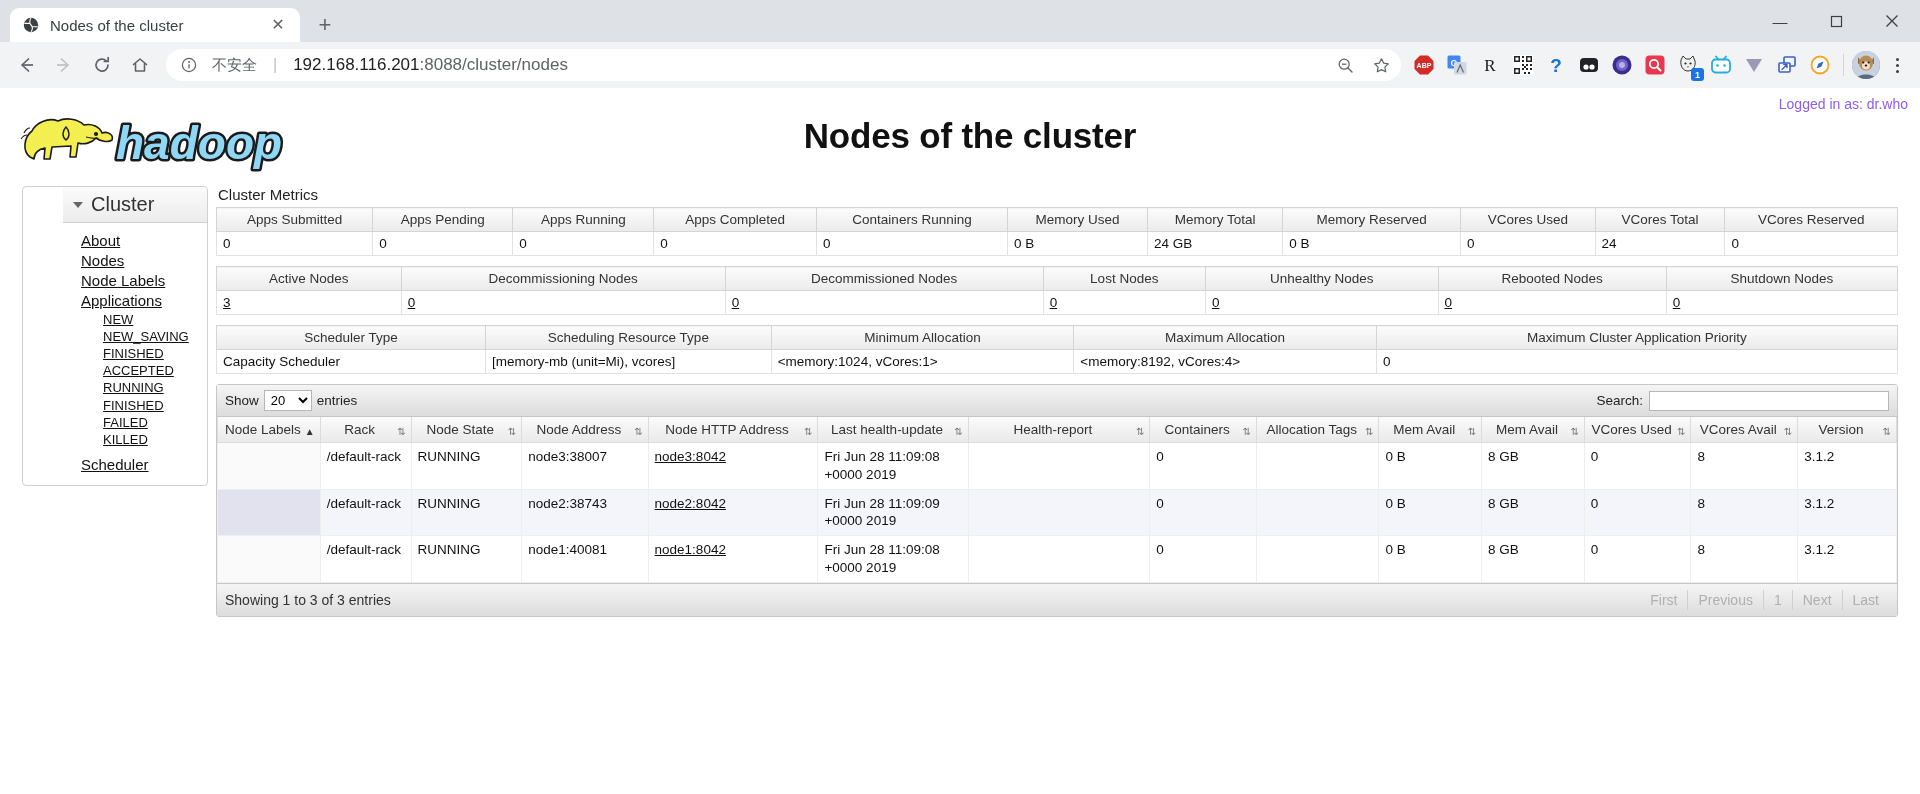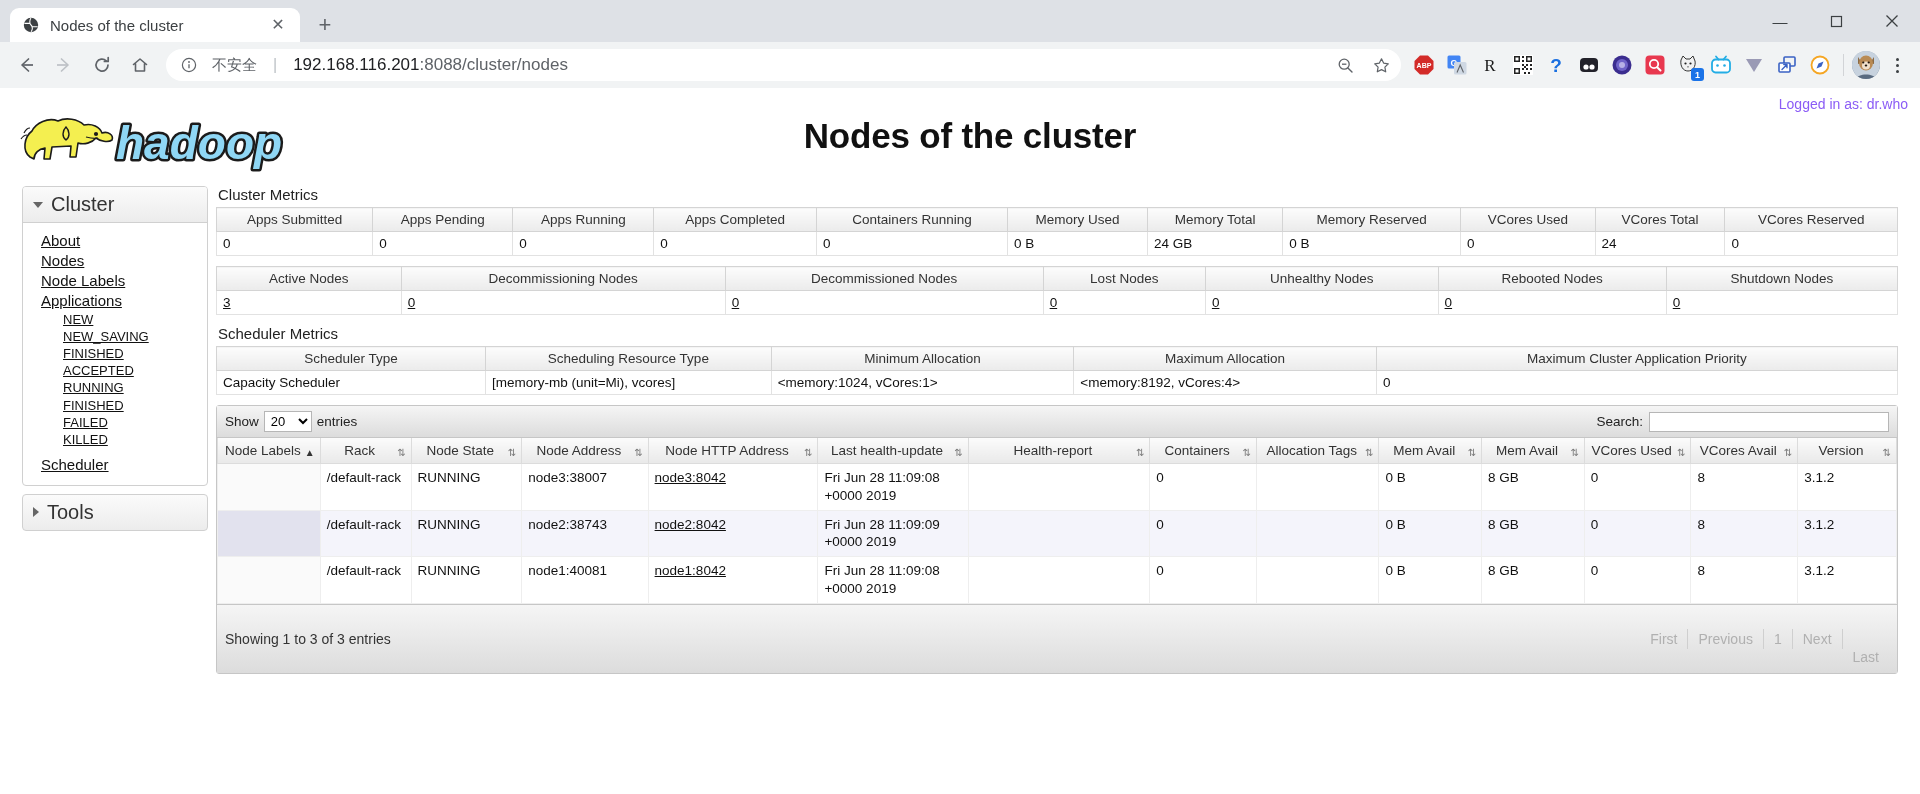--- a/index.html
+++ b/index.html
@@ -131,21 +131,21 @@
     letter-spacing: -.2px; padding-right: 340px; padding-top: 18px;
     font-family: "Liberation Sans", sans-serif;
   }
 
   .body-row { display: flex; align-items: flex-start; padding: 0 0 0 0; }
 
   
   .sidebar { width: 208px; flex: 0 0 208px; padding: 12px 0 0 22px; }
   .nav-panel {
     border: 1px solid #d0d0d0; border-radius: 4px;
-    background: #fff; overflow: hidden; margin-bottom: 8px;
+    background: #fff; overflow: hidden; margin-bottom: 8px; padding-left: 40px;
   }
   .nav-head {
     background: linear-gradient(#fbfbfb,#ececec);
     border-bottom: 1px solid #d0d0d0;
     padding: 6px 10px; font-size: 20px; color: #333;
     display: flex; align-items: center; gap: 8px; cursor: pointer;
   }
   .caret-d { width:0;height:0;border-left:5px solid transparent;border-right:5px solid transparent;border-top:6px solid #666; }
   .caret-r { width:0;height:0;border-top:5px solid transparent;border-bottom:5px solid transparent;border-left:6px solid #666; }
   .nav-list { padding: 8px 0 10px 18px; }
@@ -230,21 +230,21 @@
     background: linear-gradient(#f5f5f5,#dcdcdc);
     border-top: 1px solid #c6c6c6;
     display: flex; align-items: center; justify-content: space-between;
     padding: 6px 8px; font-size: 14px; color: #333;
   }
   .pager { display: flex; align-items: center; }
   .pg {
     padding: 2px 10px; color: #b0b0b0; cursor: pointer;
     border-right: 1px solid #cfcfcf; font-size: 14px;
   }
-  .pg:last-child { border-right: none; margin-top: 36px; }
+  .pg:last-child { border-right: none; }
   .pg.current { color: #b0b0b0; }
 </style>
 </head>
 <body>
 
 <div class="browser">
 
   <div class="tabstrip">
     <div class="tab">
       <span class="tab-favicon">
@@ -498,24 +498,20 @@
               <a href="#">FINISHED</a>
               <a href="#">ACCEPTED</a>
               <a href="#">RUNNING</a>
               <a href="#">FINISHED</a>
               <a href="#">FAILED</a>
               <a href="#">KILLED</a>
             </div>
             <div class="nav-gap"></div>
             <a href="#">Scheduler</a>
           </div>
-        </div>
-        <div class="tools-panel">
-          <span class="caret-r"></span>
-          <span>Tools</span>
         </div>
       </div>
 
       <div class="main">
 
         <div class="sec-title">Cluster Metrics</div>
         <table class="metrics">
           <thead>
             <tr>
               <th>Apps Submitted</th>
@@ -566,21 +562,20 @@
               <td><a href="#">0</a></td>
               <td><a href="#">0</a></td>
               <td><a href="#">0</a></td>
               <td><a href="#">0</a></td>
               <td><a href="#">0</a></td>
               <td><a href="#">0</a></td>
             </tr>
           </tbody>
         </table>
 
-        <div class="sec-title">Scheduler Metrics</div>
         <table class="metrics">
           <thead>
             <tr>
               <th style="width:16%">Scheduler Type</th>
               <th style="width:17%">Scheduling Resource Type</th>
               <th style="width:18%">Minimum Allocation</th>
               <th style="width:18%">Maximum Allocation</th>
               <th>Maximum Cluster Application Priority</th>
             </tr>
           </thead>

